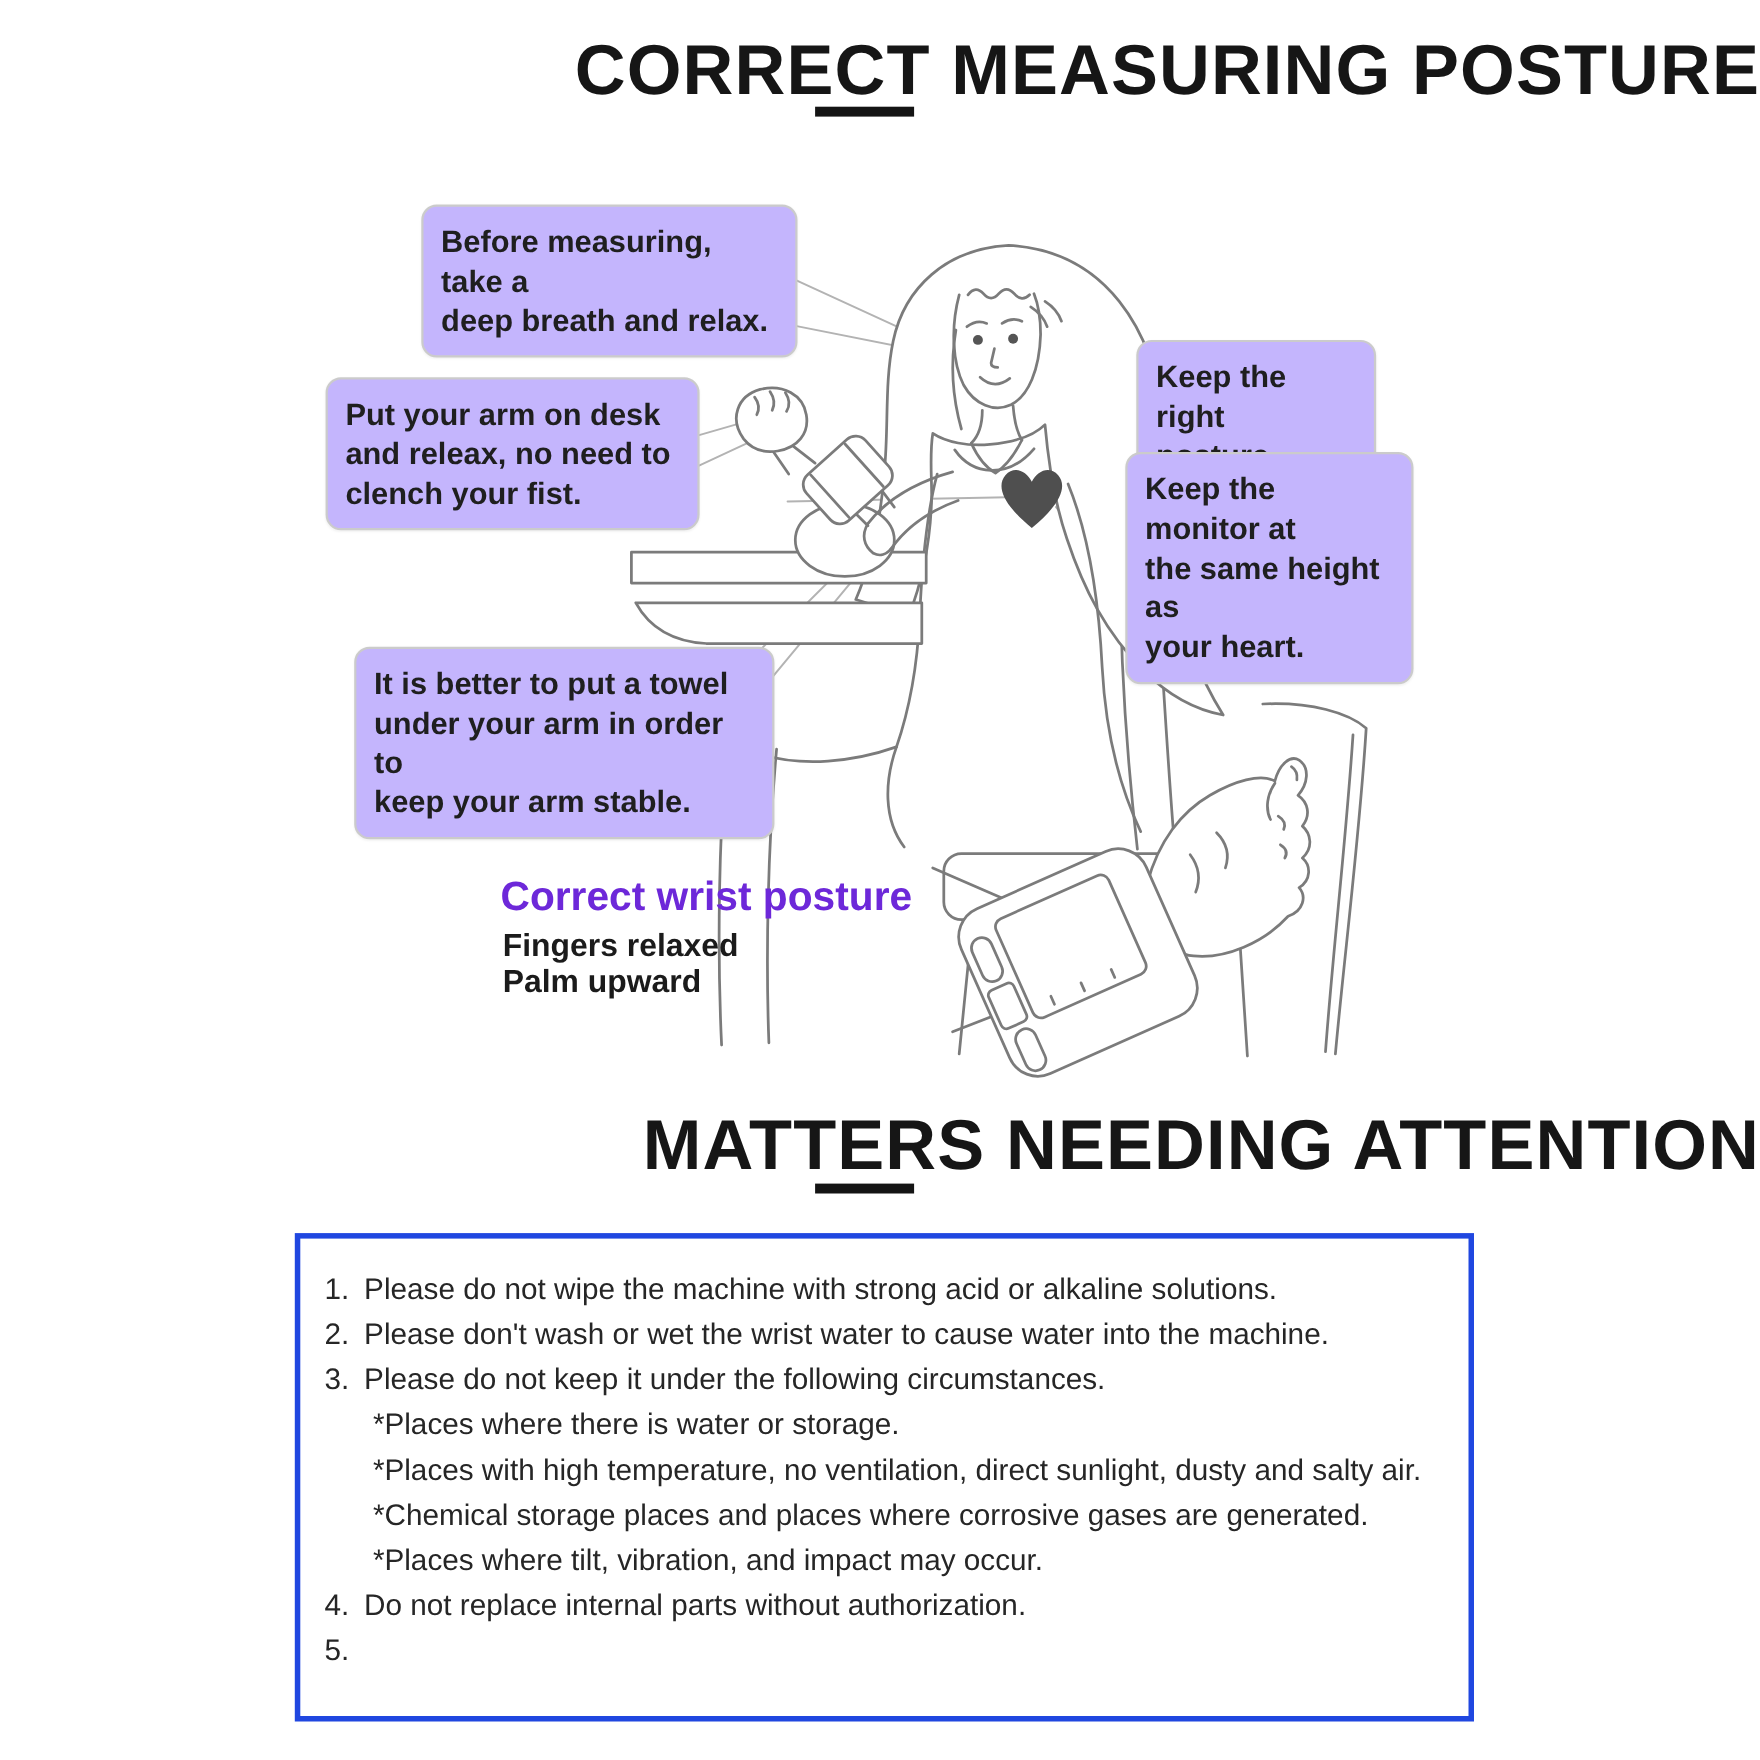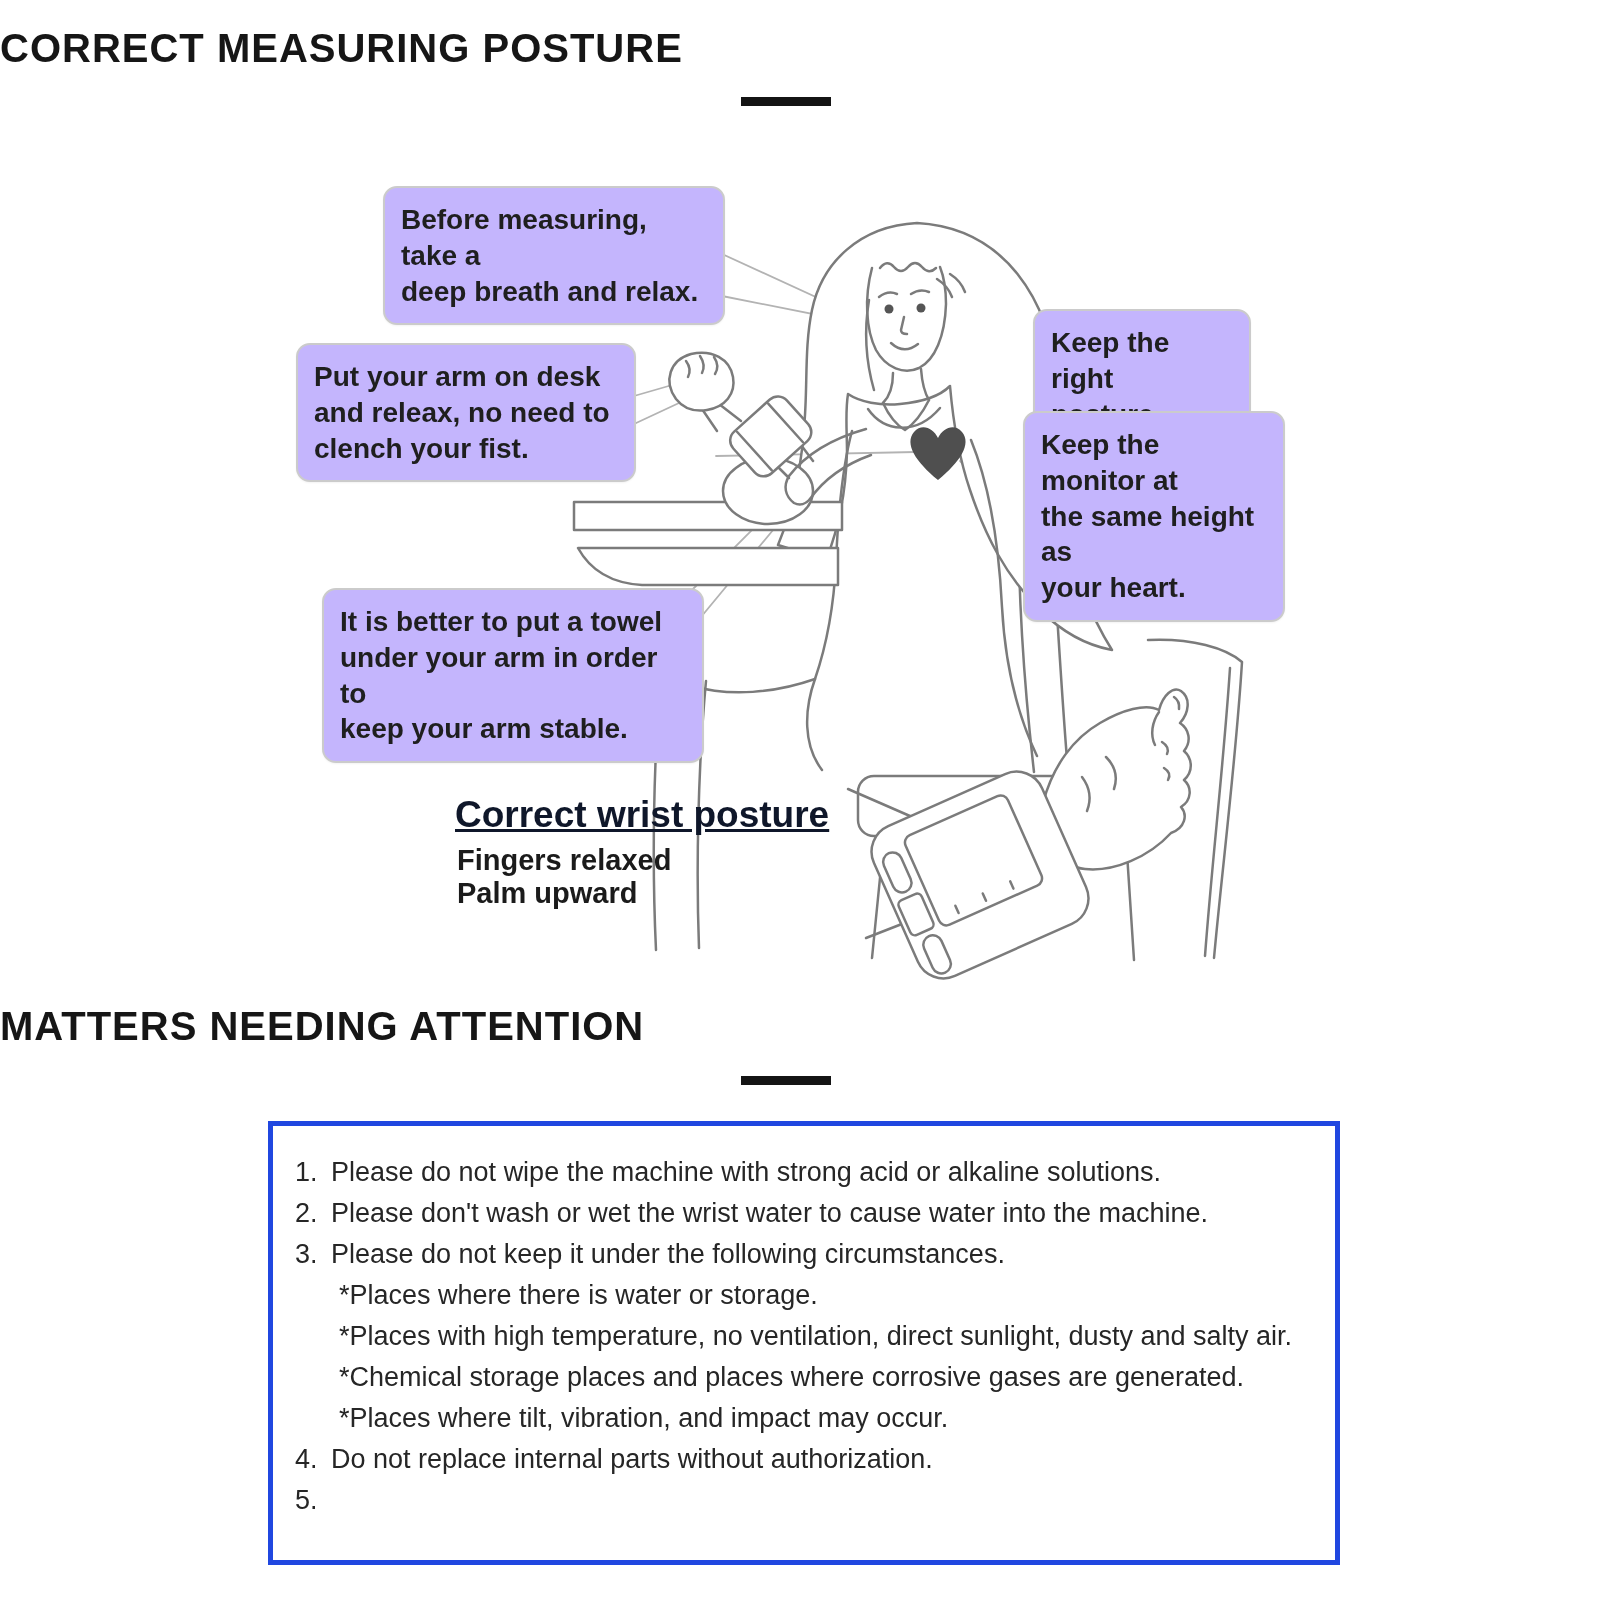--- a/index.html
+++ b/index.html
@@ -2,36 +2,36 @@
 <html><head>
 <meta charset="utf-8">
 <style>
   html,body{margin:0;padding:0;}
   body{
     width:1600px;height:1600px;position:relative;background:#ffffff;
     font-family:"Liberation Sans", sans-serif;color:#1f1f1f;overflow:hidden;
   }
   .abs{position:absolute;}
   .section-title{
-    left:0;top:26px;width:1600px;text-align:left;
-    font-size:40px;font-weight:700;letter-spacing:1px;color:#161616;
+    left:0;top:26px;width:1600px;text-align:right;
+    font-size:64px;font-weight:700;letter-spacing:1px;color:#161616;
     white-space:nowrap;
   }
   .title-rule{background:#141414;width:90px;height:9px;left:741px;}
   .callout{
     background:#c4b5fd;border:2px solid #cbcbcb;border-radius:14px;
     padding:14px 16px;font-size:28px;line-height:1.28;font-weight:600;
     color:#1f1f1f;white-space:pre-line;box-shadow:0 1px 2px rgba(0,0,0,.05);
   }
   #callout-breath{left:383px;top:186px;width:306px;min-height:82px;}
   #callout-arm{left:296px;top:343px;width:304px;min-height:90px;}
   #callout-posture{left:1033px;top:309px;width:182px;min-height:52px;}
   #callout-height{left:1023px;top:411px;width:226px;min-height:92px;}
   #callout-towel{left:322px;top:588px;width:346px;min-height:88px;}
-  #wrist-heading{left:455px;top:794px;font-size:37px;font-weight:700;color:#0f172a;white-space:nowrap;text-decoration:underline;}
+  #wrist-heading{left:455px;top:794px;font-size:37px;font-weight:700;color:#6d28d9;white-space:nowrap;}
   #wrist-notes{left:457px;top:844px;font-size:29px;font-weight:600;line-height:1.14;white-space:pre-line;color:#1b1b1b;}
   #attention-title{top:1004px;}
   #attention-box{
     left:268px;top:1121px;width:1072px;height:444px;box-sizing:border-box;
     border:5px solid #2047e0;background:#fff;
     padding:26px 14px 0 22px;
   }
   .att-row{display:flex;font-size:27px;line-height:41px;color:#262626;white-space:nowrap;}
   .att-row .num{width:36px;flex:0 0 36px;}
   .att-row.sub{padding-left:44px;}

